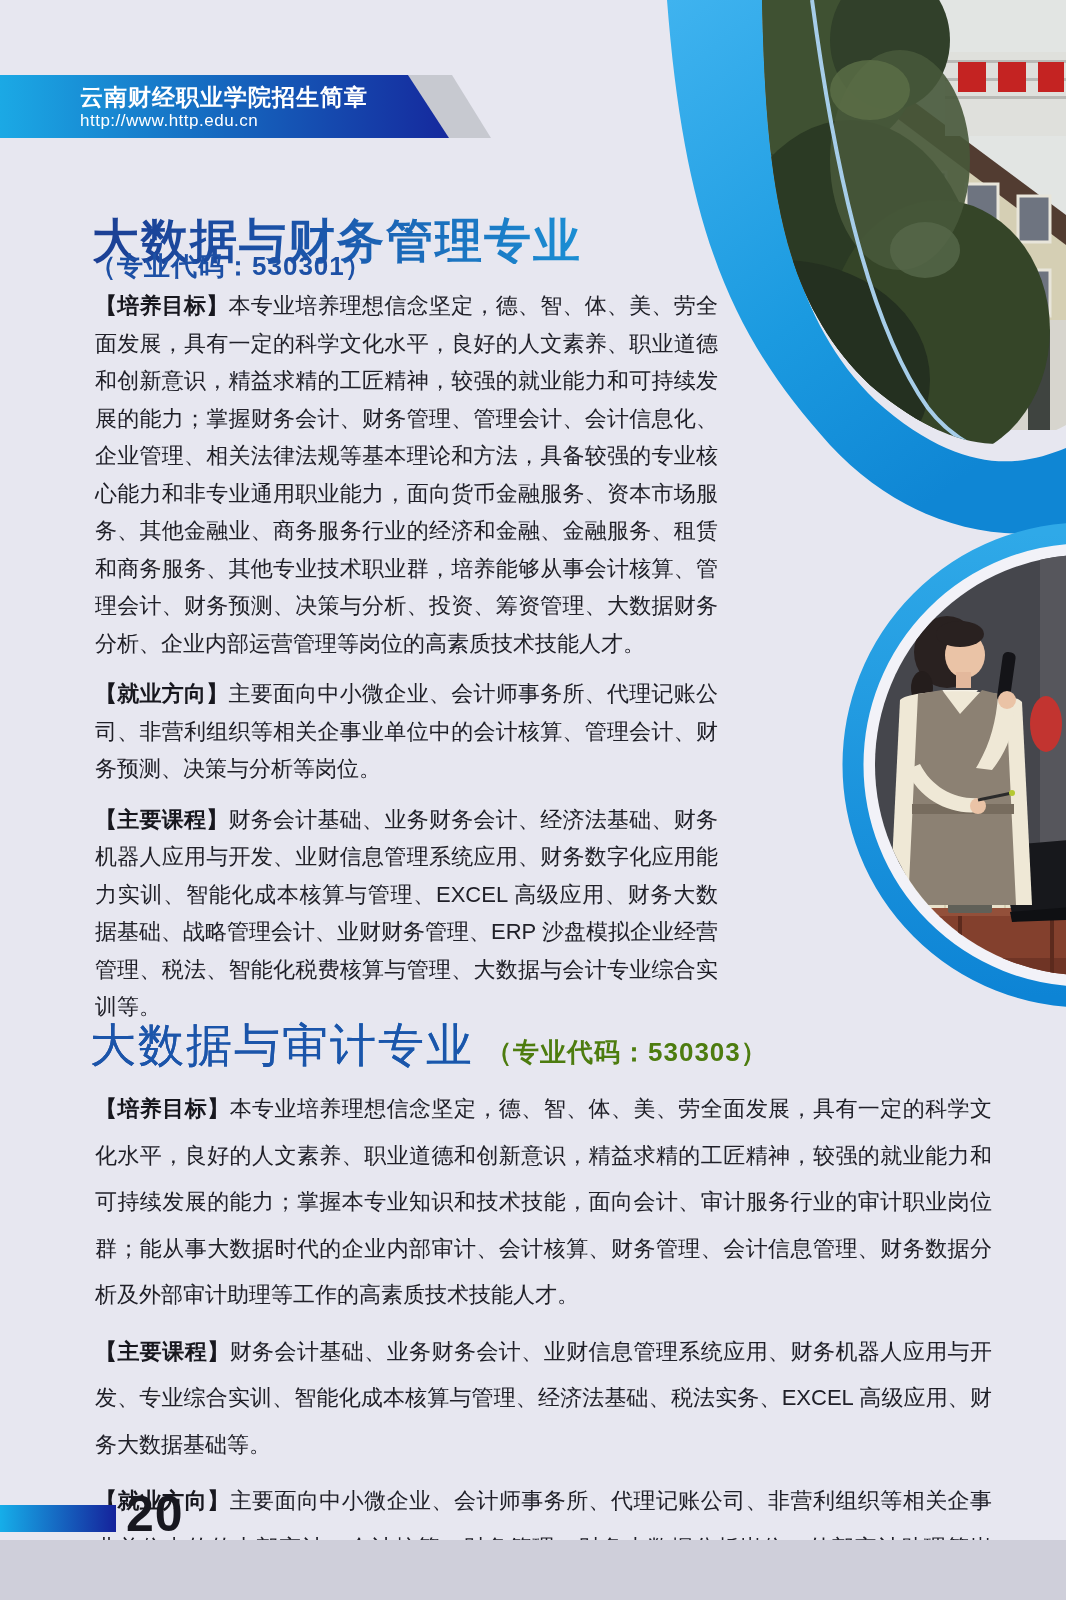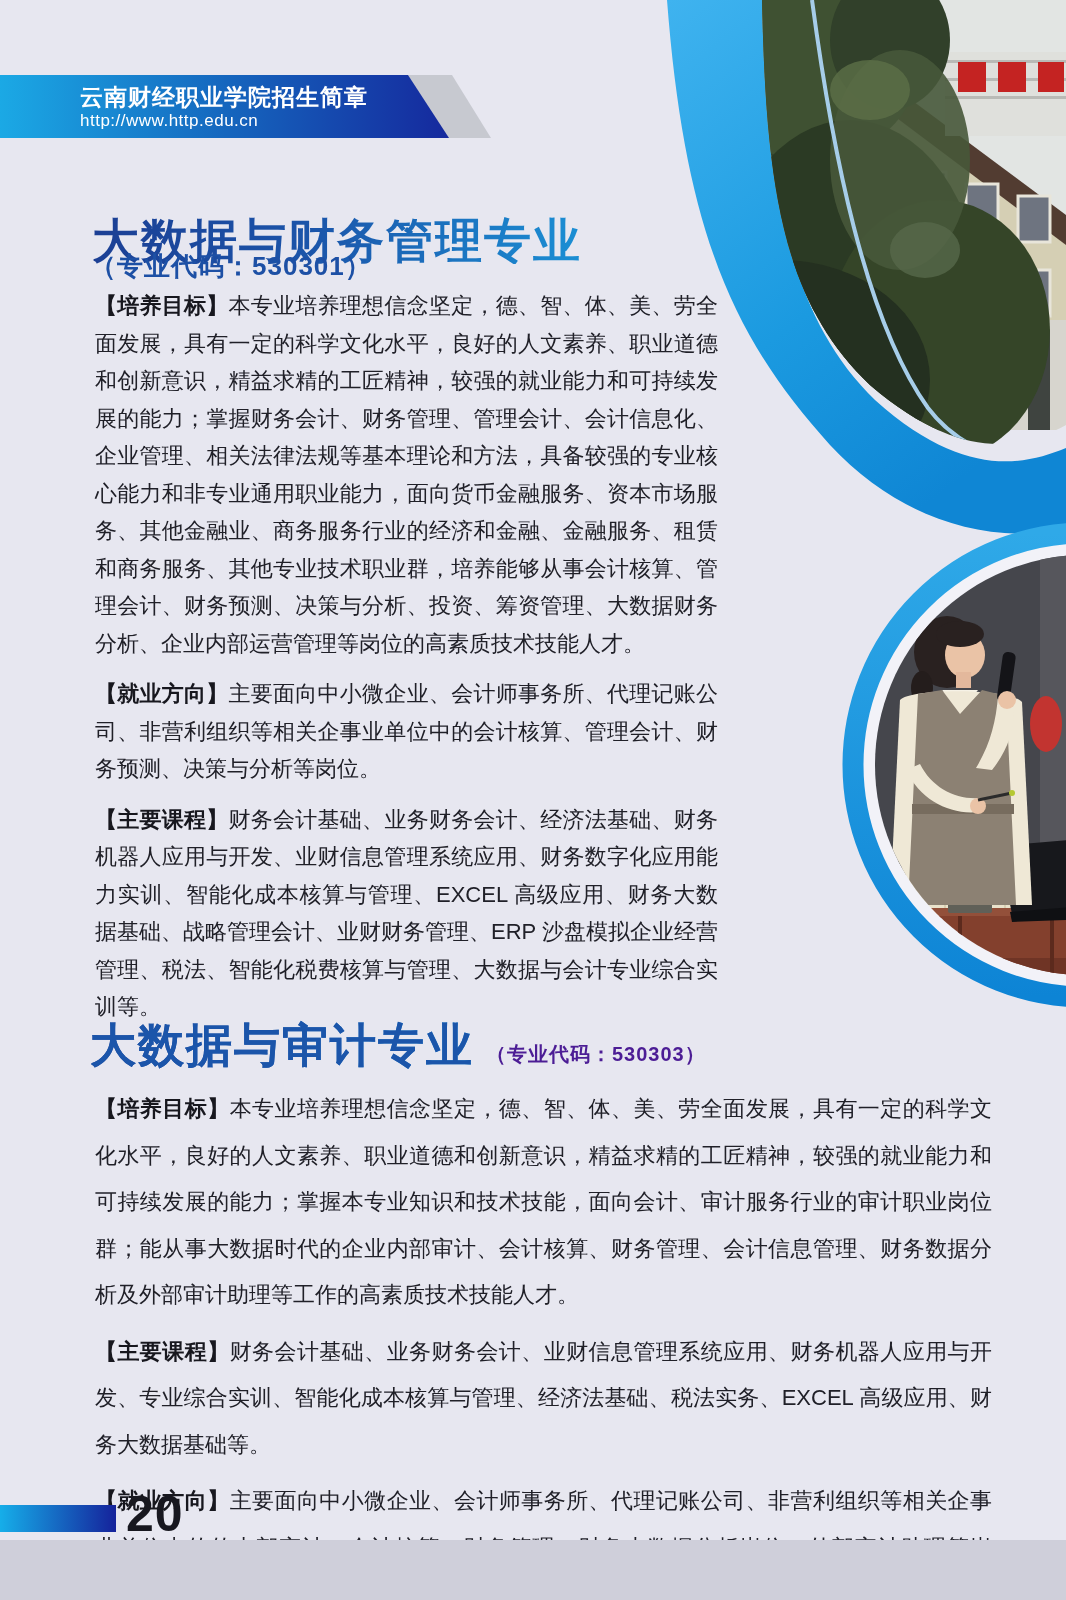--- a/index.html
+++ b/index.html
@@ -46,22 +46,22 @@
       -webkit-background-clip:text;background-clip:text;
       color:transparent;
     }
   }
   .t1{left:92px;top:186px;font-size:47px;}
   .code1{
     position:absolute;left:90px;top:249px;
     font-size:26px;font-weight:700;color:#1d50a5;letter-spacing:1px;
   }
   .t2-row{position:absolute;left:90px;top:1022px;white-space:nowrap;}
-  .t2{font-size:46px;font-weight:700;letter-spacing:2px;color:#1b55aa;line-height:1;}
-  .code2{font-size:20px;font-weight:700;color:#4c1d95;letter-spacing:1px;margin-left:12px;}
+  .t2{font-size:46px;font-weight:400;letter-spacing:2px;color:#1b55aa;line-height:1;}
+  .code2{font-size:26px;font-weight:700;color:#4d7c0f;letter-spacing:1px;margin-left:12px;}
   
   .body-block{position:absolute;text-align:justify;}
   .blk1{left:86px;top:287px;width:632px;}
   .blk2{left:86px;top:1086px;width:906px;}
   .body-block p{margin:0 0 13px 9px;font-size:22px;color:#202028;}
   .blk1 p{line-height:37.5px;}
   .blk2 p{line-height:46.5px;margin-bottom:10px;}
   .body-block b{font-weight:700;color:#17171e;}
   
   .pg-bar{

